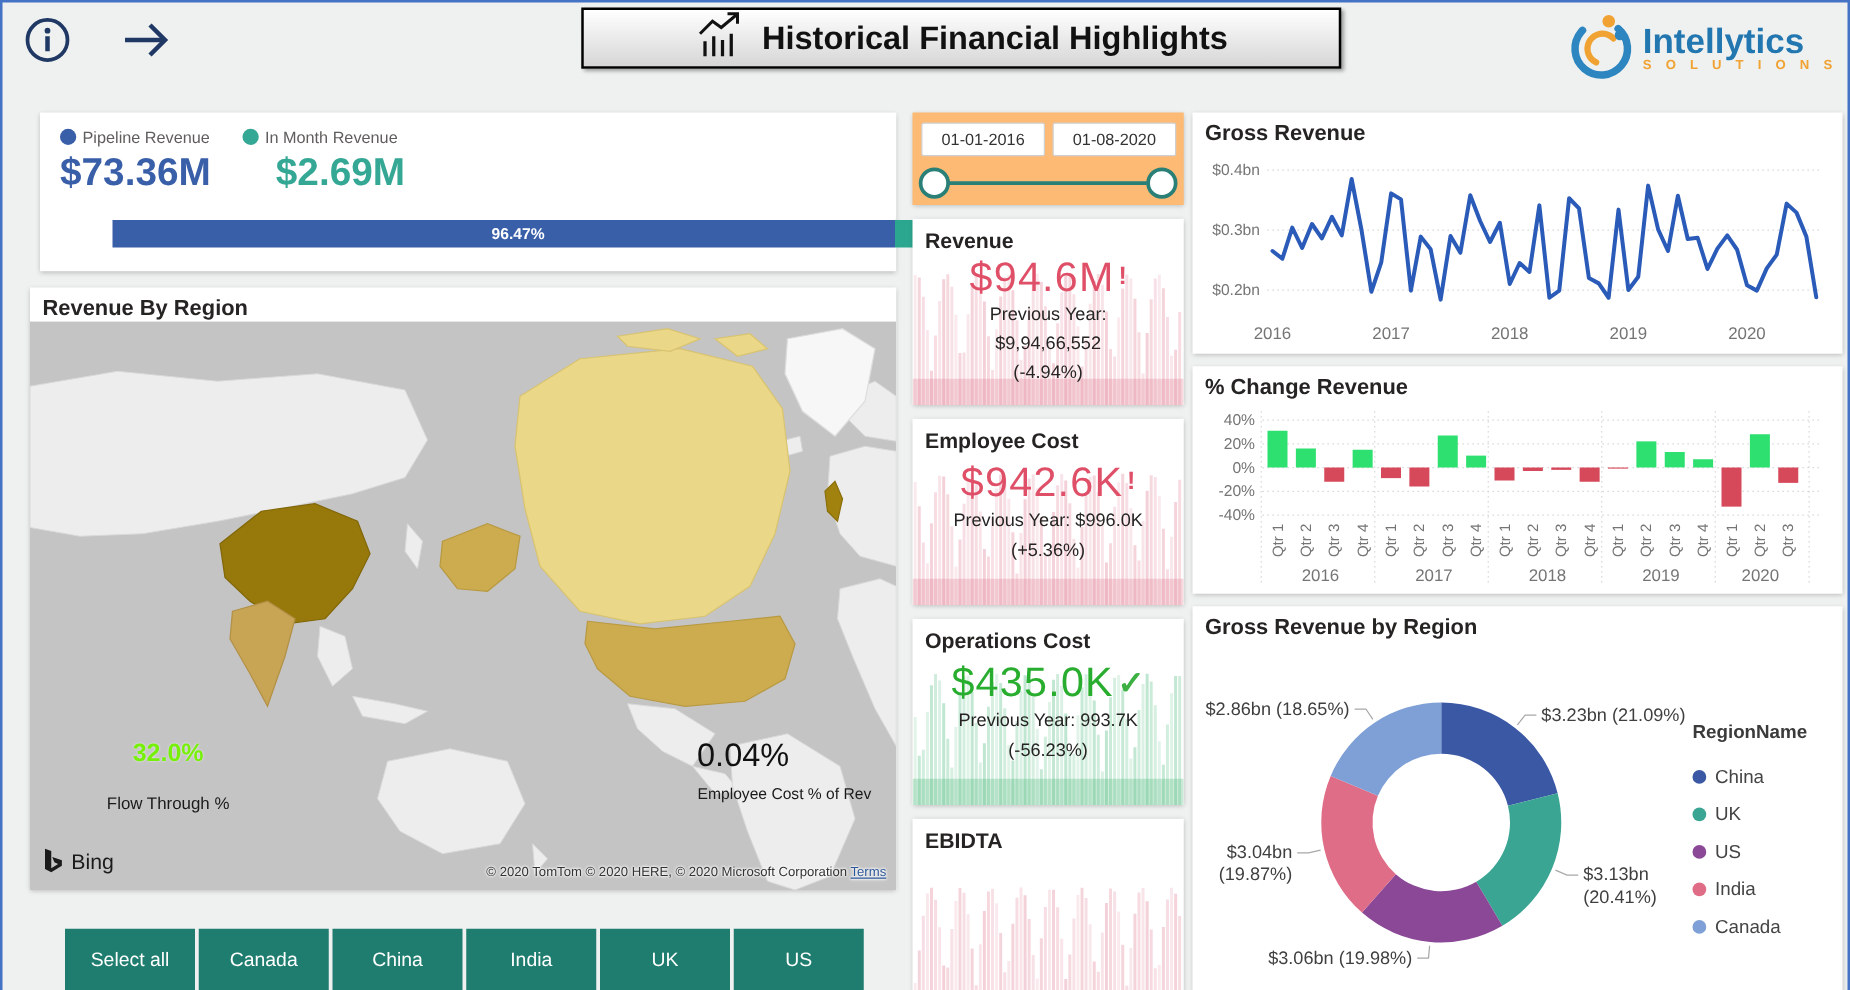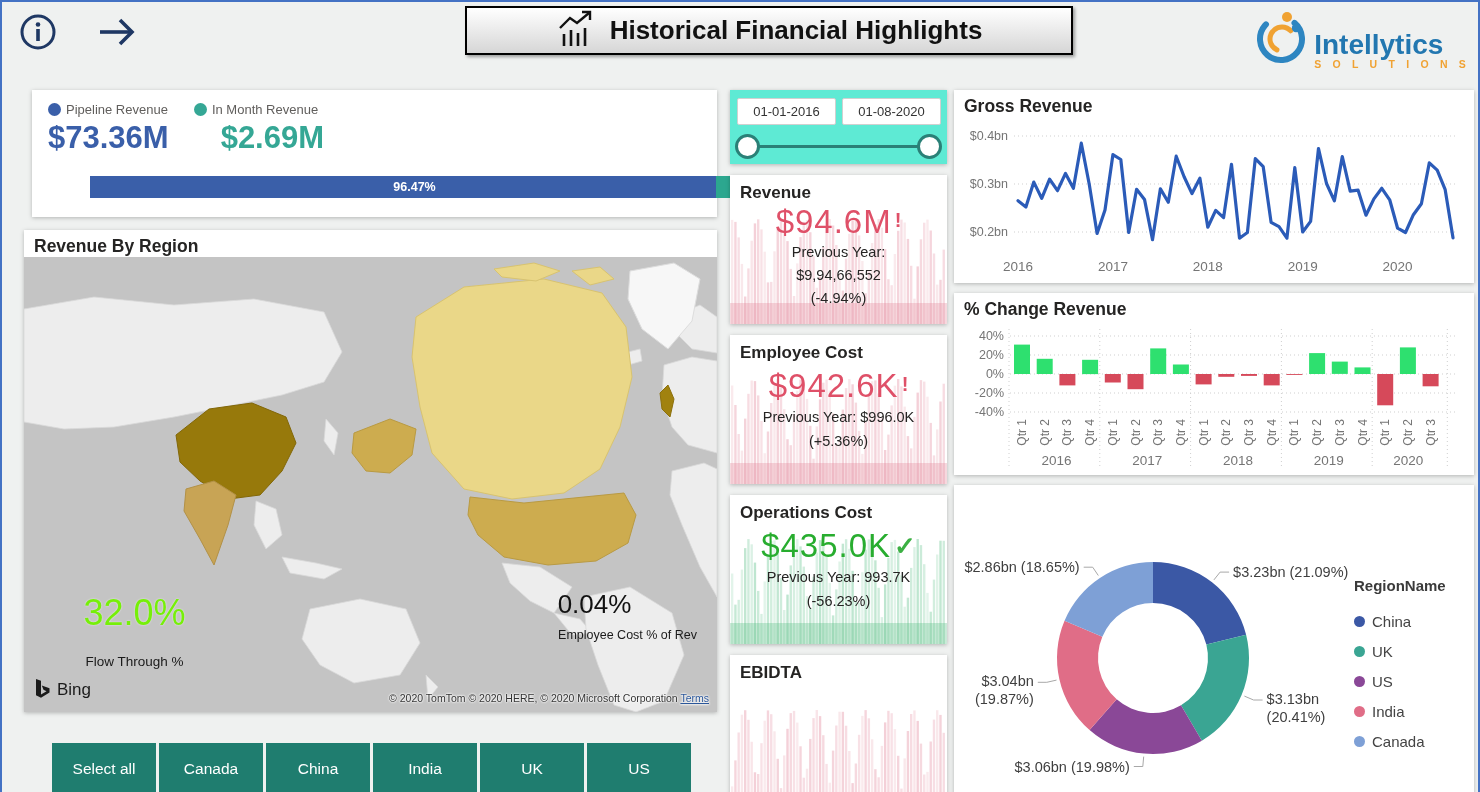--- a/index.html
+++ b/index.html
@@ -19,59 +19,59 @@
 
   
   .hdr-icon { position: absolute; cursor: pointer; }
   #title-banner {
     position: absolute; left: 463px; top: 4px; width: 608px; height: 49px;
     border: 2px solid #000; background: linear-gradient(#ffffff, #d6d6d6);
     display: flex; align-items: center; justify-content: center; gap: 14px;
     box-shadow: 2px 2px 3px rgba(0,0,0,0.35);
   }
   #title-banner .t { font-size: 26px; font-weight: bold; color: #111; }
-  #logo { position: absolute; right: 8px; top: 4px; display: flex; align-items: flex-end; gap: 4px; }
+  #logo { position: absolute; right: 8px; top: 4px; display: flex; align-items: center; gap: 4px; }
   #logo .lname { font-size: 28px; font-weight: bold; color: #2277b0; line-height: 26px; }
   #logo .lsub { font-size: 10.5px; font-weight: bold; color: #f0a232; letter-spacing: 4.2px; }
 
   
   #pipeline-card { left: 30px; top: 88px; width: 685px; height: 127px; }
   .pl-legend { position: absolute; left: 16px; top: 12px; display: flex; gap: 26px; }
   .pl-legend .item { display: flex; align-items: center; gap: 5px; font-size: 13px; color: #605e5c; }
   .dot { width: 13px; height: 13px; border-radius: 50%; display: inline-block; }
   .pl-vals { position: absolute; left: 16px; top: 30px; display: flex; gap: 52px; }
   .pl-vals .v1 { font-size: 31px; font-weight: bold; color: #3a5fa9; }
   .pl-vals .v2 { font-size: 31px; font-weight: bold; color: #35a795; }
   .bar-track { position: absolute; left: 18px; top: 86px; width: 649px; height: 22px; display: flex; margin-left: 40px; }
   .bar-blue { background: #3a5fa9; height: 100%; }
   .bar-teal { background: #2ca78f; height: 100%; flex: 1; }
   .bar-label { position: absolute; width: 100%; text-align: center; top: 4px; font-size: 12.5px; font-weight: bold; color: #fff; }
 
   
   #map-card { left: 22px; top: 228px; width: 693px; height: 482px; }
   #map-wrap { position: absolute; left: 0; top: 27px; width: 693px; height: 455px; overflow: hidden; }
   .map-overlay { position: absolute; text-align: center; z-index: 3; }
-  #flow-val { font-size: 36px; color: #76ef09; font-weight: 400; text-shadow: 0 0 2px rgba(255,255,255,0.7); }
+  #flow-val { font-size: 20px; color: #76ef09; font-weight: 700; text-shadow: 0 0 2px rgba(255,255,255,0.7); }
   #flow-lbl { font-size: 13.5px; color: #1a1a1a; margin-top: 20px; }
   #emp-val { font-size: 26px; color: #111; }
   #emp-lbl { font-size: 12.5px; color: #1a1a1a; margin-top: 8px; text-align: right; }
   #bing-logo { position: absolute; left: 10px; bottom: 10px; display: flex; align-items: center; gap: 5px; z-index: 3; }
   #bing-logo .btxt { font-size: 17px; color: #1b1b1b; }
   #map-attrib { position: absolute; right: 8px; bottom: 8px; font-size: 10.5px; color: #333; z-index: 3;
     text-shadow: 0 0 2px #fff, 0 0 2px #fff, 0 0 3px #fff; }
   #map-attrib a { color: #2b579a; text-decoration: underline; cursor: pointer; }
 
   
   #region-filter-bar { position: absolute; left: 50px; top: 741px; display: flex; gap: 3px; }
   .region-btn { width: 104px; height: 51px; background: #1f7d6f; color: #fff; font-size: 15.5px;
     display: flex; align-items: center; justify-content: center; cursor: pointer; }
 
   
   #mid-col { position: absolute; left: 728px; top: 88px; width: 217px; display: flex; flex-direction: column; gap: 11px; }
-  #slicer-card { position: relative; width: 217px; height: 74px; background: #5eead4; box-shadow: 0 1px 4px rgba(0,0,0,0.25); }
+  #slicer-card { position: relative; width: 217px; height: 74px; background: #fdba74; box-shadow: 0 1px 4px rgba(0,0,0,0.25); }
   .date-box { position: absolute; top: 8px; width: 99px; height: 27px; border: 1px solid #d0d0d0; border-radius: 2px;
     font-size: 13px; color: #333; text-align: center; background: #fff; font-family: "Liberation Sans", sans-serif; }
   #slider-track { position: absolute; left: 16px; right: 16px; top: 55px; height: 3px; background: #2a8077; }
   .slider-handle { position: absolute; top: 44px; width: 25px; height: 25px; border-radius: 50%;
     background: #fff; border: 3px solid #2a8077; cursor: pointer; z-index: 2; }
 
   .kpi-card { position: relative; width: 217px; height: 149px; background: #fff; box-shadow: 0 1px 4px rgba(0,0,0,0.25); overflow: hidden; }
   .kpi-card.last { height: 160px; }
   .kpi-title { position: relative; z-index: 2; font-size: 17px; font-weight: 600; padding: 8px 10px 0; }
   .kpi-spark { position: absolute; left: 0; bottom: 0; width: 100%; height: 115px; z-index: 1; }
@@ -620,20 +620,21 @@
       <text class="ax yr" x="280.0" y="146" text-anchor="middle">2018</text>
       <line class="grid" x1="323.4" y1="10" x2="323.4" y2="150"></line>
       <text class="ax yr" x="370.8" y="146" text-anchor="middle">2019</text>
       <line class="grid" x1="414.2" y1="10" x2="414.2" y2="150"></line>
       <text class="ax yr" x="450.3" y="146" text-anchor="middle">2020</text>
       <line class="grid" x1="489.3" y1="10" x2="489.3" y2="150"></line>
     </svg>
 </div>
 
 <div id="donut-card" class="card">
+  <div class="viz-title">Gross Revenue by Region</div>
   <svg class="plot" id="donut-plot" width="420" height="280" viewBox="0 0 420 280" style="top:28px">
       <path d="M195.00,49.00 A96,96 0 0 1 288.12,121.65 L248.35,131.62 A55,55 0 0 0 195.00,90.00 Z" fill="#3b58a5"></path>
       <polyline points="255.9,66.9 262.1,59.1 271.1,59.1" fill="none" stroke="#a8a8a8" stroke-width="1"></polyline>
       <text class="dl" x="275.1" y="64.1" text-anchor="start">$3.23bn (21.09%)</text>
       <path d="M288.12,121.65 A96,96 0 0 1 243.87,227.63 L223.00,192.34 A55,55 0 0 0 248.35,131.62 Z" fill="#3aa593"></path>
       <polyline points="286.4,183.1 295.6,187.0 304.6,187.0" fill="none" stroke="#a8a8a8" stroke-width="1"></polyline>
       <text class="dl" text-anchor="start"><tspan x="308.6" y="191.0">$3.13bn</tspan><tspan x="308.6" dy="18">(20.41%)</tspan></text>
       <path d="M243.87,227.63 A96,96 0 0 1 131.60,217.09 L158.68,186.30 A55,55 0 0 0 223.00,192.34 Z" fill="#8a4897"></path>
       <polyline points="185.7,243.6 184.8,253.5 175.8,253.5" fill="none" stroke="#a8a8a8" stroke-width="1"></polyline>
       <text class="dl" x="171.8" y="258.5" text-anchor="end">$3.06bn (19.98%)</text>

